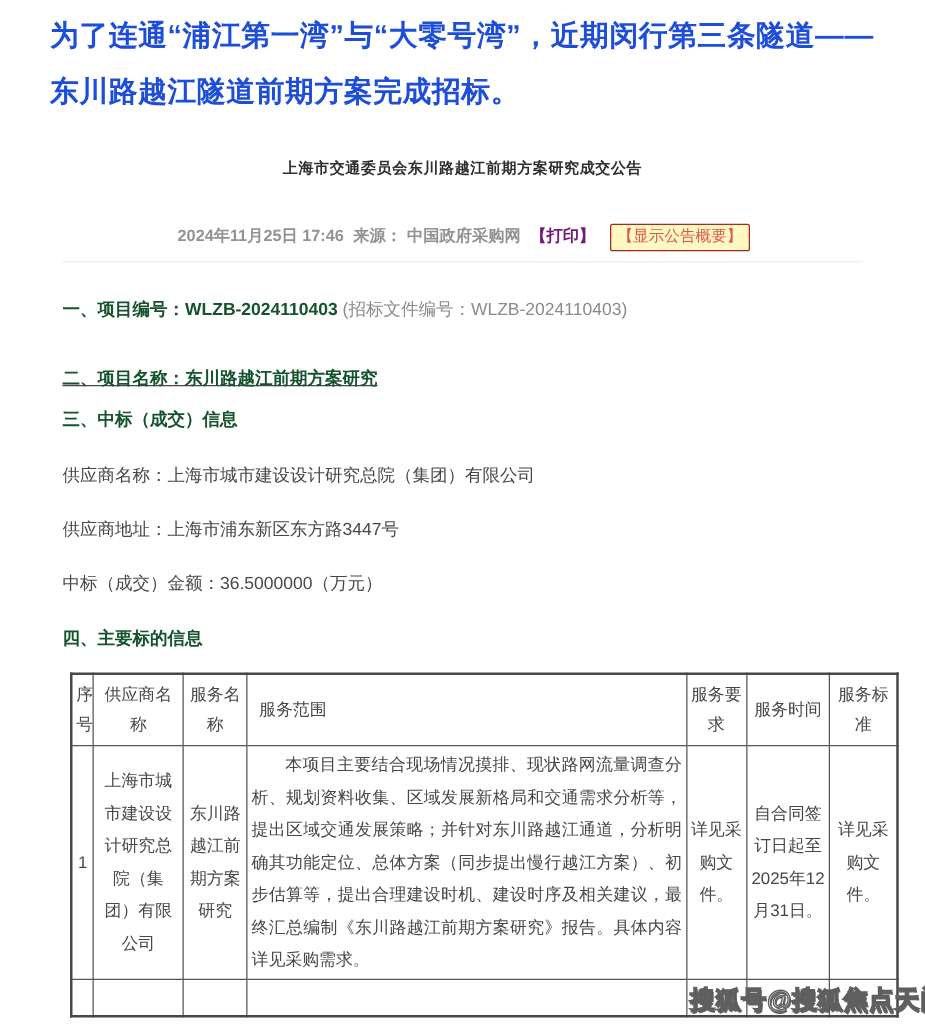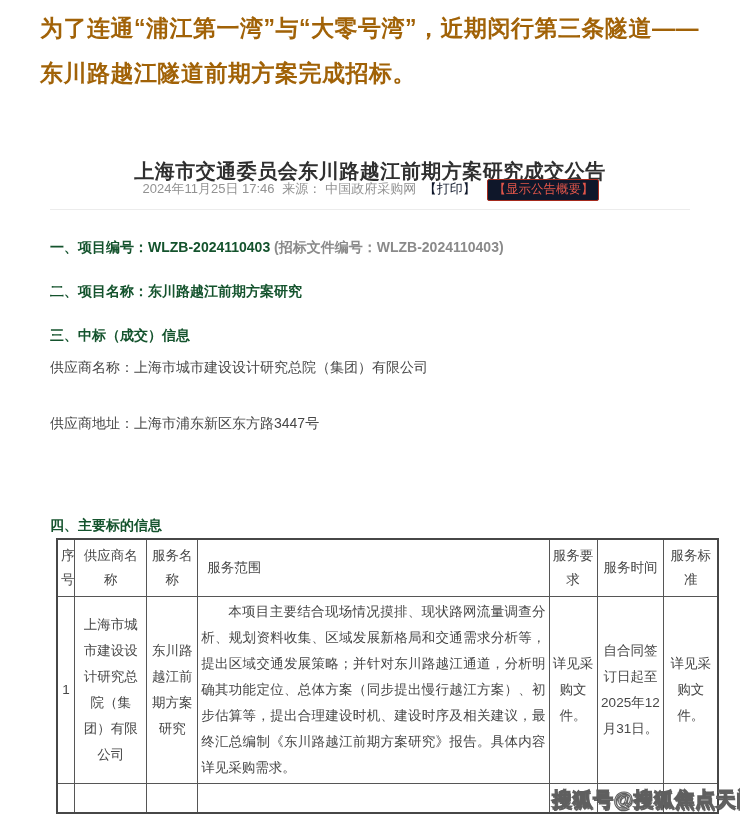--- a/index.html
+++ b/index.html
@@ -4,54 +4,53 @@
 <style>
   * { margin:0; padding:0; box-sizing:border-box; }
   html,body { background:#ffffff; }
   body { font-family:"Liberation Sans","DejaVu Sans",sans-serif; }
   .page {
     position:relative; width:740px; height:820px; background:#ffffff;
     overflow:hidden; color:#454545;
   }
   .lede {
     position:absolute; left:40px; top:6px; width:664px;
-    font-size:23px; line-height:45px; font-weight:600; color:#a16207;
+    font-size:23px; line-height:45px; font-weight:600; color:#1d4ed8;
     letter-spacing:0.5px;
   }
   .title {
     position:absolute; left:20px; right:20px; top:126px;
-    text-align:center; font-size:20px; font-weight:700; color:#2f2f2f;
+    text-align:center; font-size:12px; font-weight:700; color:#2f2f2f;
     letter-spacing:0.5px;
-    margin-top:32px;
   }
   .meta {
     position:absolute; left:0; right:0; top:179px;
     text-align:center; font-size:13px; color:#929292;
   }
-  .meta .piece { margin:0 2px; }
-  .meta .print-link { color:#0f172a; text-decoration:none; cursor:pointer; }
+  .meta .piece { margin:0 2px;font-weight:bold; }
+  .meta .print-link { color:#701a75; text-decoration:none; cursor:pointer; }
   .badge {
     display:inline-block; margin-left:6px; padding:2px 5px 3px 5px;
-    background:#0f172a; color:#e2564a; border:1px solid #a52a1d;
+    background:#fef9c3; color:#e2564a; border:1px solid #a52a1d;
     border-radius:2px; font-size:12.5px; line-height:1.2; cursor:pointer;
     vertical-align:middle;
   }
   .divider {
     position:absolute; top:209px; left:50px; width:640px; height:1px;
     background:#ececec;
   }
   .sec {
     position:absolute; left:50px; right:30px;
     font-size:14px; color:#474747; white-space:nowrap;
   }
   .sec.bold, .sec .bold { font-weight:700; color:#14532d; }
-  .sec .note { font-weight:700; color:#8a8a8a;text-align:center; }
-  .s1 { top:239px; } .s2 { top:283px; } .s3 { top:327px; }
-  .s5 { top:359px; } .s6 { top:415px; } .s7 { top:458px; }
-  .s8 { top:517px; }
+  .sec .note { font-weight:400; color:#8a8a8a;text-align:center; }
+  .s1 { top:239px; } .s2 { top:294px;text-decoration:underline; } .s3 { top:327px; }
+  .s5 { top:372px; } .s6 { top:415px; } .s7 { top:458px; }
+  .s8 { top:502px; }
   .tablewrap { position:absolute; left:56px; top:538px; width:663px; }
   table.bid {
     width:100%; border-collapse:collapse; table-layout:fixed;
     border:2px solid #474747; color:#474747;
   }
   table.bid th, table.bid td {
     border:1px solid #565656; font-weight:400; font-size:13.5px;
     vertical-align:middle; padding:2px 3px; overflow:hidden;
   }
   table.bid thead tr { height:57px; }
@@ -98,20 +97,21 @@
   <p class="sec s2">
     <span class="bold">二、项目名称：</span><span class="bold">东川路越江前期方案研究</span>
   </p>
 
   <p class="sec s3 bold">三、中标（成交）信息</p>
 
   <p class="sec s5">供应商名称：上海市城市建设设计研究总院（集团）有限公司</p>
 
   <p class="sec s6">供应商地址：上海市浦东新区东方路3447号</p>
 
+  <p class="sec s7">中标（成交）金额：36.5000000（万元）</p>
 
   <p class="sec s8 bold">四、主要标的信息</p>
 
   <div class="tablewrap">
     <table class="bid">
       <colgroup>
         <col style="width:17px">
           <col style="width:69px">
           <col style="width:49px">
         <col style="width:337px">

